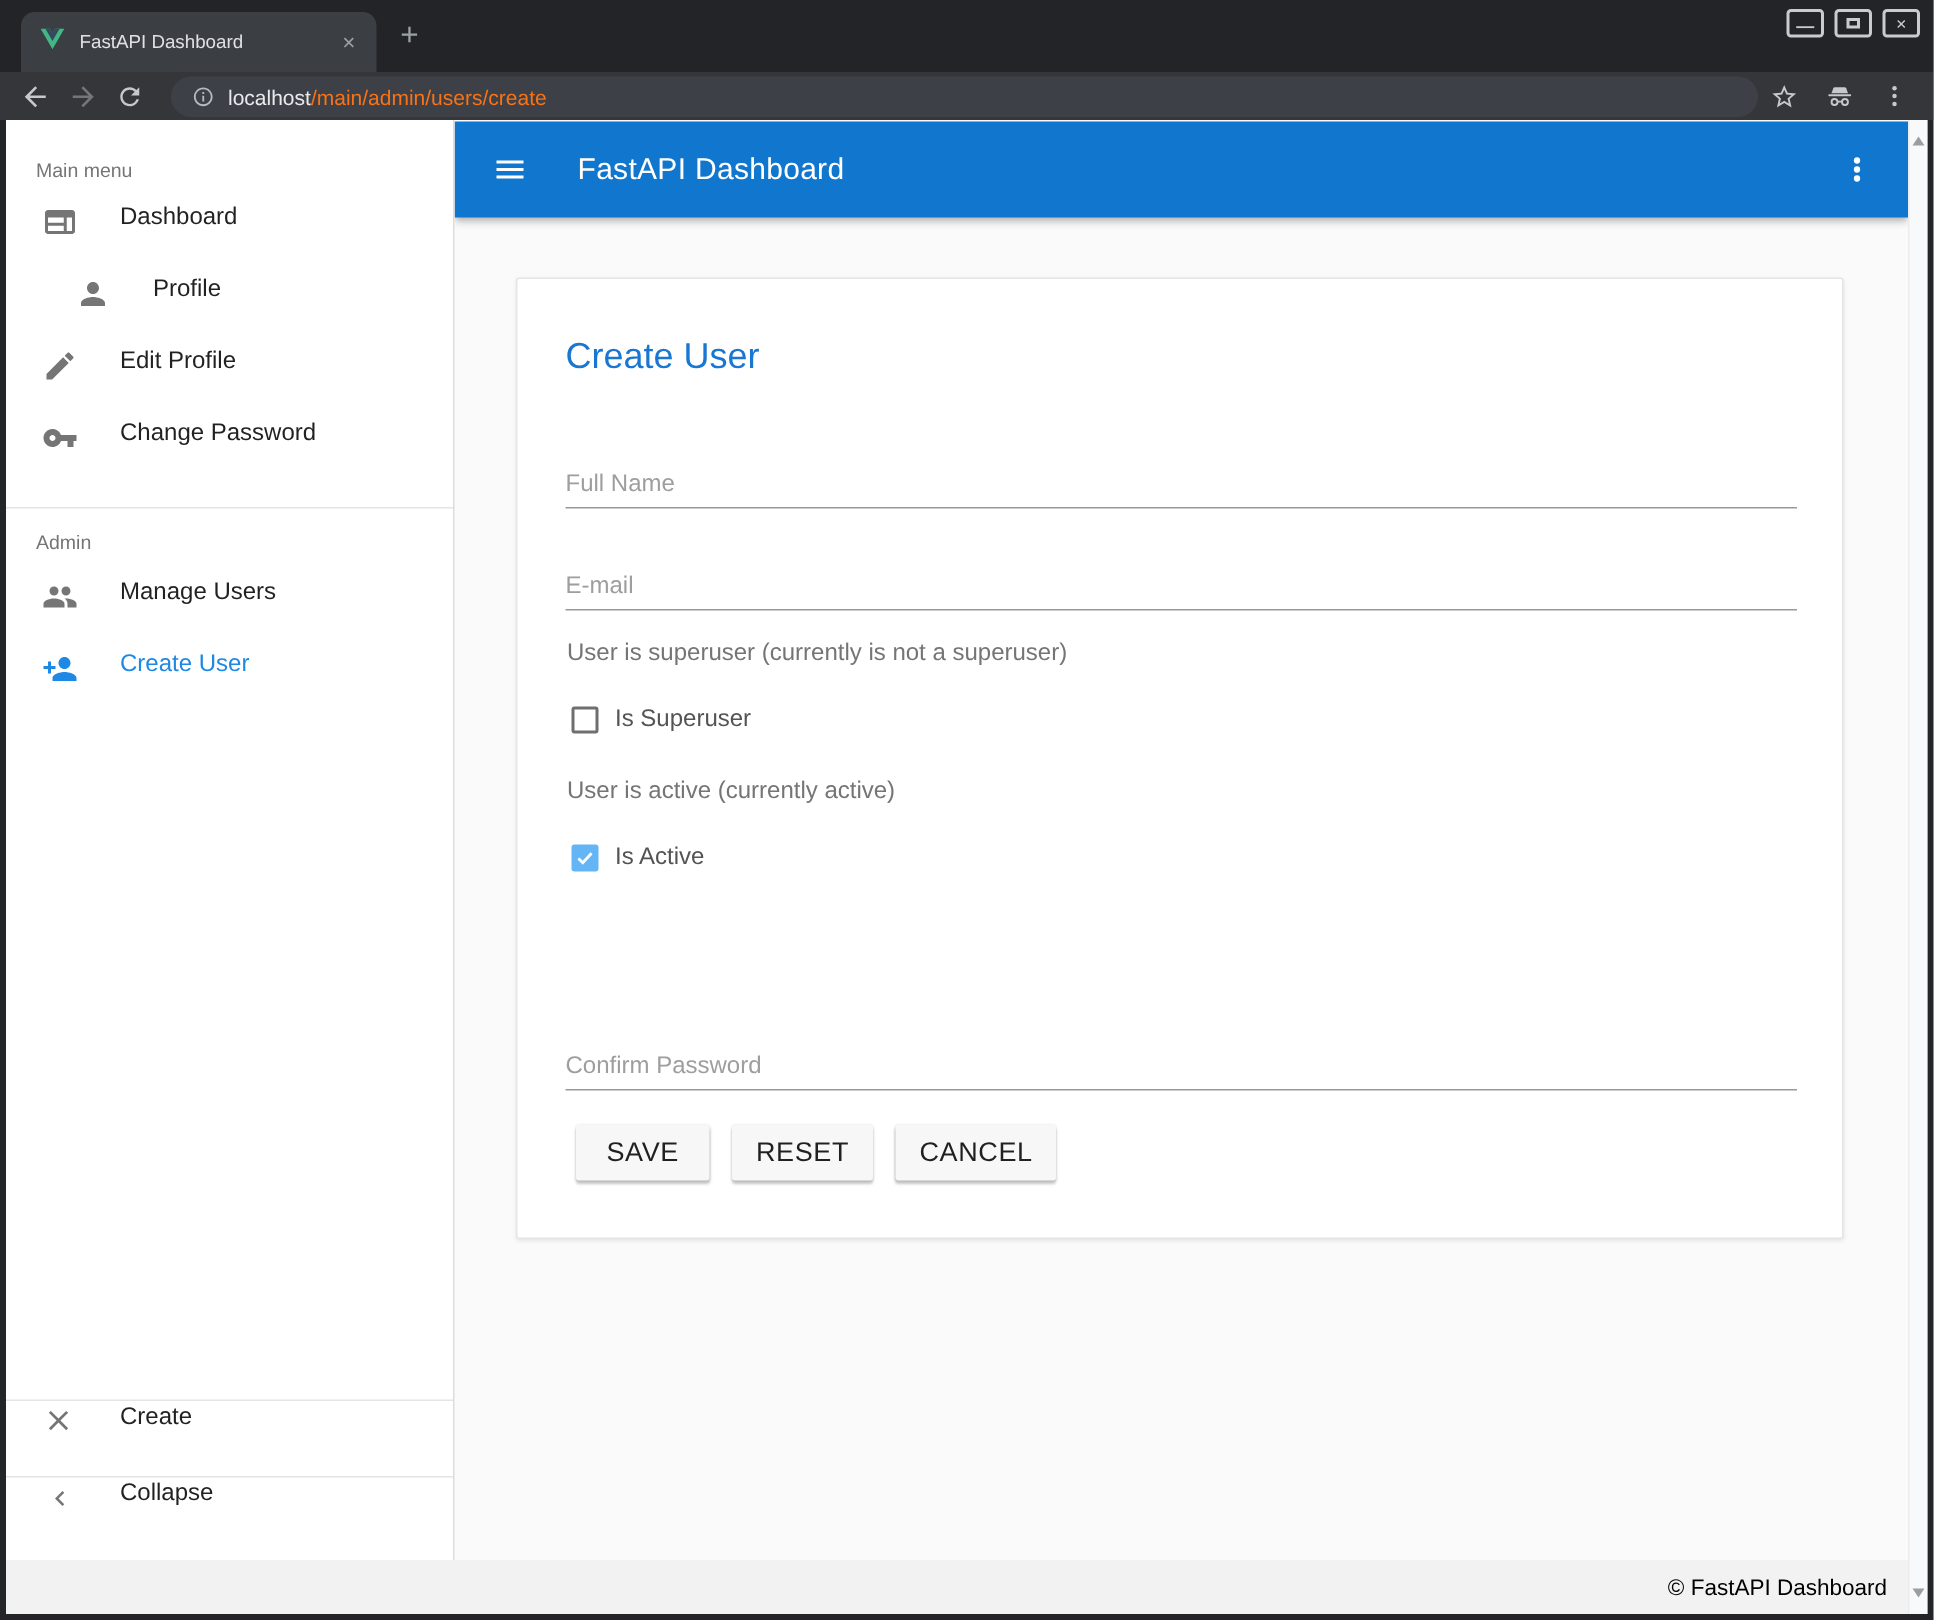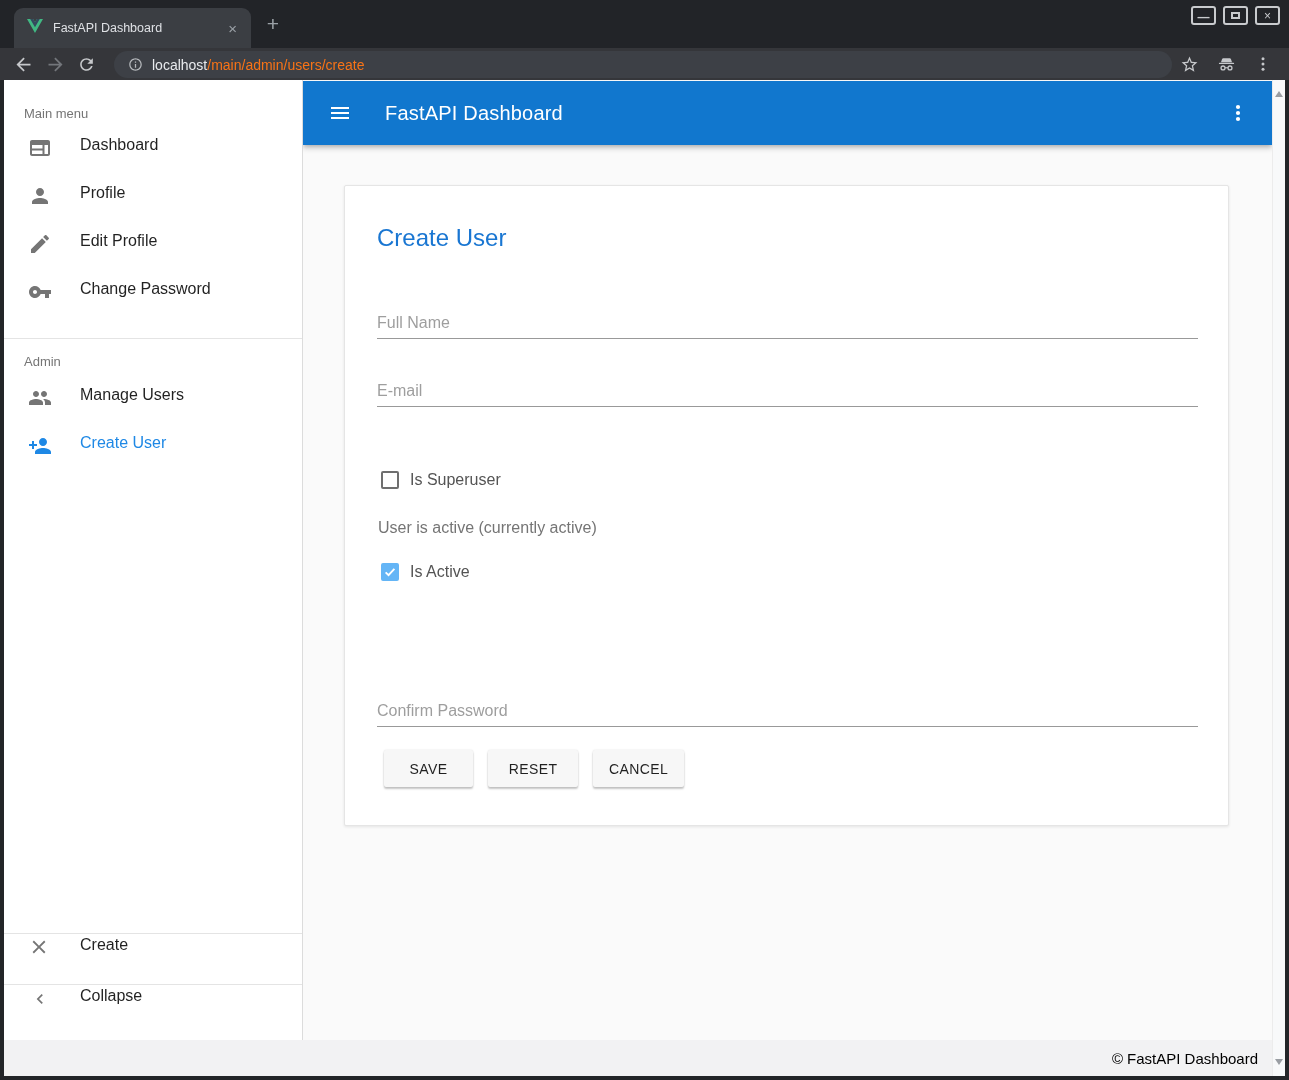--- a/index.html
+++ b/index.html
@@ -70,21 +70,21 @@
   .note { position:absolute; left:33px; font-size:16px; color:#757575; }
   .cb-row { position:absolute; left:36px; display:flex; align-items:center; height:20px; cursor:pointer; }
   .cb-box { width:18px; height:18px; border:2px solid #6f6f6f; border-radius:2px; background:#fff; }
   .cb-box.checked { border-color:var(--checkbox-checked-blue,#64b5f6); background:var(--checkbox-checked-blue,#64b5f6); }
   .cb-box svg { display:none; }
   .cb-box.checked svg { display:block; }
   .cb-lbl { margin-left:11px; font-size:16px; color:#545454; }
   .btn-row { position:absolute; left:39px; top:564px; display:flex; gap:15px; }
   .btn {
     min-width:89px; height:37px; background:#f7f7f7; border:none; border-radius:2px;
-    font-family:"Liberation Sans",sans-serif; font-size:14px; font-weight:500; letter-spacing:.4px;
+    font-family:"Liberation Sans",sans-serif; font-size:18px; font-weight:500; letter-spacing:.4px;
     color:rgba(0,0,0,.87); box-shadow:0 2px 2px rgba(0,0,0,.22), 0 0 2px rgba(0,0,0,.12);
     cursor:pointer; padding:0 16px;
   }
   
   .app-footer { position:absolute; left:0; top:960px; width:1268px; height:36px; background:#f2f2f3;
     display:flex; align-items:center; justify-content:flex-end; padding-right:14px;
     font-size:15px; color:#000000; z-index:7; }
   .scrollbar { position:absolute; right:0; top:0; width:13px; height:996px; background:#f8f9fa;
     border-left:1px solid #ececec; z-index:8; }
   .sb-arrow { position:absolute; left:2px; width:0; height:0; border-left:4.5px solid transparent; border-right:4.5px solid transparent; }
@@ -177,21 +177,21 @@
 
     <div class="nav-item" style="top:56px;">
       <span class="ic">
         <svg width="24" height="24" viewBox="0 0 24 24" fill="currentColor">
             <path d="M20 4H4c-1.1 0-1.99.9-1.99 2L2 18c0 1.1.9 2 2 2h16c1.1 0 2-.9 2-2V6c0-1.1-.9-2-2-2zM4 9h10.5v3.5H4V9zm0 5.5h10.5V18H4v-3.5zM20 18h-3.5V9H20v9z"></path>
           </svg>
       </span>
       <span class="lbl">Dashboard</span>
     </div>
 
-    <div class="nav-item" style="top:104px;">
+    <div class="nav-item" style="top:104px;padding-left:22px;">
       <span class="ic">
         <svg width="24" height="24" viewBox="0 0 24 24" fill="currentColor">
             <path d="M12 12c2.21 0 4-1.79 4-4s-1.79-4-4-4-4 1.79-4 4 1.79 4 4 4zm0 2c-2.67 0-8 1.34-8 4v2h16v-2c0-2.66-5.33-4-8-4z"></path>
           </svg>
       </span>
       <span class="lbl">Profile</span>
     </div>
 
     <div class="nav-item" style="top:152px;">
       <span class="ic">
@@ -267,20 +267,21 @@
         </svg>
     </span>
   </div>
 
   <div class="card">
     <div class="card-title">Create User</div>
 
     <input class="tfield" style="top: 121px;" type="text" placeholder="Full Name">
     <input class="tfield" style="top: 189px;" type="text" placeholder="E-mail">
 
+    <div class="note" style="top:241px;">User is superuser (currently is not a superuser)</div>
     <div class="cb-row" style="top:284px;">
       <span class="cb-box">
         
       </span>
       <span class="cb-lbl">Is Superuser</span>
     </div>
 
     <div class="note" style="top:333px;">User is active (currently active)</div>
     <div class="cb-row" style="top:376px;">
       <span class="cb-box checked">

